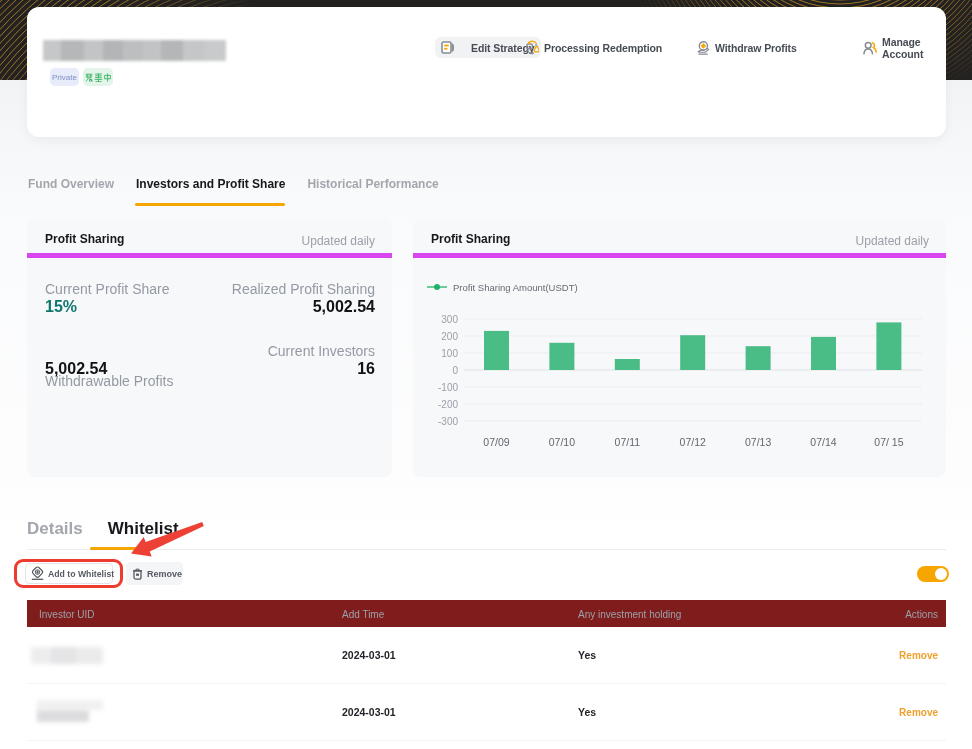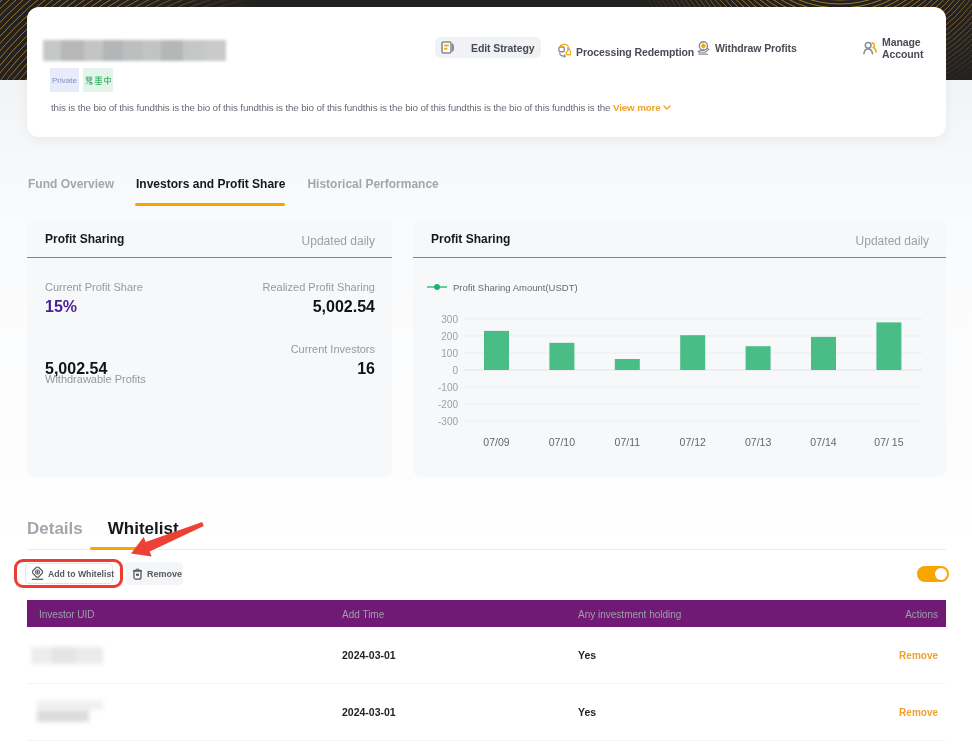--- a/index.html
+++ b/index.html
@@ -16,60 +16,60 @@
   .band { position:absolute; left:0; top:0; width:972px; height:80px; background:#242220; }
   .band svg.pl { position:absolute; left:0; top:0; }
   .band svg.pr { position:absolute; right:0; top:0; }
 
   
   .topcard { position:absolute; left:27px; top:7px; width:919px; height:130px; background:#fff; border-radius:12px; box-shadow:0 4px 12px rgba(0,0,0,.05); }
   .namebar { position:absolute; left:16px; top:33px; width:183px; height:21px;
     background:linear-gradient(90deg,#c6c7c8 0 18px,#b6b7b8 18px 41px,#c3c4c5 41px 60px,#b4b5b6 60px 80px,#bdbebf 80px 100px,#c2c3c4 100px 118px,#b5b6b7 118px 140px,#c5c6c7 140px 162px,#c9cacb 162px 183px);
     filter:blur(1.5px); }
   .badges { position:absolute; left:23px; top:61px; display:flex; gap:4px; }
-  .badge { height:24px; border-radius:0; font-size:8px; font-weight:400; display:flex; align-items:center; padding:0 2px; }
+  .badge { height:18px; border-radius:5px; font-size:8px; font-weight:400; display:flex; align-items:center; padding:0 2px; }
   .badge.b1 { background:#e7ebfa; color:#7e90c2; }
   .badge.b2 { background:#e3f5ea; color:#3cb368; width:30px; justify-content:center; }
   .bio { position:absolute; left:24px; top:95px; font-size:10px; color:#676c75; white-space:nowrap; }
   .bio .vm { color:#efa12d; font-weight:700; }
   .hbtns { position:absolute; top:30px; left:0; width:100%; height:21px; font-size:10.5px; font-weight:700; color:#474c54; letter-spacing:-0.1px; }
   .hbtn { position:absolute; height:21px; display:flex; align-items:center; gap:5px; }
   .hbtn.first { background:#f1f2f4; border-radius:6px; padding:0 7px 0 6px; }
 
   
   .tabs1 { position:absolute; left:28px; top:177px; display:flex; gap:22px; font-size:12px; font-weight:700; color:#a3a7ad; }
   .tabs1 .on { color:#17181c; }
   .underline1 { position:absolute; left:135px; top:203px; width:150px; height:3px; background:#f7a600; border-radius:2px; }
 
   
   .card { position:absolute; background:#f7f8fa; border-radius:8px; }
   .cardL { left:27px; top:219px; width:365px; height:258px; }
   .cardR { left:413px; top:219px; width:533px; height:258px; }
-  .chead { position:absolute; left:0; top:0; width:100%; height:39px; border-bottom:1px solid #d946ef; }
+  .chead { position:absolute; left:0; top:0; width:100%; height:39px; border-bottom:5px solid #d946ef; }
   .chead .t { position:absolute; left:18px; top:13px; font-size:12px; font-weight:700; color:#17181a; }
   .chead .u { position:absolute; right:17px; top:15px; font-size:12px; color:#9ba0a8; }
-  .lbl { position:absolute; font-size:11px; color:#949aa3; }
+  .lbl { position:absolute; font-size:14px; color:#949aa3; }
   .val { position:absolute; font-size:16px; font-weight:700; color:#121316; }
-  .green { color:#4c1d95; }
+  .green { color:#0f766e; }
 
   
   .tabs2 { position:absolute; left:27px; top:519px; display:flex; gap:25px; font-size:17px; font-weight:700; color:#a3a7ad; }
   .tabs2 .on { color:#17181c; }
   .tabline { position:absolute; left:27px; top:549px; width:919px; height:1px; background:#ececee; }
   .underline2 { position:absolute; left:90px; top:547px; width:48px; height:3px; background:#f7a600; border-radius:2px; }
 
   
   .btnAdd { position:absolute; left:25px; top:563px; width:88px; height:21px; background:#fff; border:1px solid #e0e3e8; border-radius:4px; display:flex; align-items:center; gap:3px; padding:0 4px; font-size:8.7px; font-weight:700; color:#565a61; white-space:nowrap; }
   .btnRem { position:absolute; left:126px; top:562px; width:57px; height:23px; background:#f4f5f7; border-radius:4px; display:flex; align-items:center; gap:4px; padding:0 6px; font-size:9px; font-weight:700; color:#555a62; white-space:nowrap; }
   .redrect { position:absolute; left:14px; top:559px; width:109px; height:29px; border:3.5px solid #ee3b30; border-radius:9px; }
   .toggle { position:absolute; left:917px; top:566px; width:32px; height:16px; background:#f7a600; border-radius:8px; }
   .toggle .knob { position:absolute; right:2px; top:2px; width:12px; height:12px; background:#fff; border-radius:50%; }
 
   
-  .thead { position:absolute; left:27px; top:600px; width:919px; height:27px; background:#701a75; font-size:10px; color:#9aa0a8; }
+  .thead { position:absolute; left:27px; top:600px; width:919px; height:27px; background:#7f1d1d; font-size:10px; color:#9aa0a8; }
   .thead span, .trow span { position:absolute; top:50%; transform:translateY(-50%); white-space:nowrap; }
   .trow { position:absolute; left:27px; width:919px; height:57px; font-size:10.5px; font-weight:700; color:#22242a; }
   .trow .rm { color:#efa12d; font-size:10px; }
   .c1 { left:12px; } .c2 { left:315px; } .c3 { left:551px; } .c4 { right:8px; }
   .blurblock { position:absolute; filter:blur(2px); }
 </style>
 </head>
 <body>
   <div class="band">
     <svg class="pl" width="300" height="80" viewBox="0 0 300 80">
@@ -208,34 +208,31 @@
     <div class="badges">
       <div class="badge b1">Private</div>
       <div class="badge b2">
         <svg width="26" height="9" viewBox="0 0 26 9" fill="none" stroke="#3cb368" stroke-width="0.9">
         <path d="M0.7 1.2h6.6M0.7 3h6.6M1.5 4.8h5M2.2 1.2v3.6M5.8 1.2v3.6M1 8.3l2.5-2.8M7.3 8.3L4.8 5.5M4.5 6.5h2.4v1.6h-2.4z"></path>
         <path d="M10.2 1h6.6M10.2 2.8h6.6M10.2 4.6h6.6M13.5 0.5v4.1M9.7 6.4h7.6M13.5 5.6v3M10.5 8.6h6"></path>
         <path d="M19.6 2.4h6v3.4h-6zM22.6 0.4v8.2"></path>
       </svg>
       </div>
     </div>
-    <div class="bio" style="font-size:9.8px; letter-spacing:-0.14px;">this is the bio of this fundthis is the bio of this fundthis is the bio of this fundthis is the bio of this fundthis is the bio of this fundthis is the <span class="vm">View more <svg width="8" height="5" viewBox="0 0 8 5" style="vertical-align:1px">
-          <path d="M1 1l3 3 3-3" fill="none" stroke="#efa12d" stroke-width="1.4" stroke-linecap="round"></path>
-        </svg></span></div>
     <div class="hbtns">
       <div class="hbtn first" style="left:408px;gap:16px;">
         <svg width="14" height="13" viewBox="0 0 14 13">
           <rect x="1" y="1" width="9" height="11" rx="1.6" fill="#fff" stroke="#878c95" stroke-width="1.6"></rect>
           <rect x="3.2" y="3.6" width="4.6" height="1.8" fill="#f7a600"></rect>
           <rect x="3.2" y="6.8" width="3.2" height="1.8" fill="#f7a600"></rect>
           <path d="M11 2.2c1.4.3 2 1.3 2 4.3s-.6 4-2 4.3z" fill="#878c95"></path>
         </svg>
         <span>Edit Strategy</span>
       </div>
-      <div class="hbtn" style="left:531px;align-items:flex-end;">
+      <div class="hbtn" style="left:499px;">
         <svg width="13" height="15" viewBox="0 0 13 15">
           <rect x="0.9" y="4" width="5.4" height="4.8" rx="1.3" fill="none" stroke="#878c95" stroke-width="1.4"></rect>
           <path d="M1.7 10c.2 2 1.6 3.1 3.8 3.1h1.4" fill="none" stroke="#878c95" stroke-width="1.3"></path>
           <path d="M5.9 11.7l1.5 1.4-1.5 1.3" fill="none" stroke="#878c95" stroke-width="1.2" stroke-linejoin="round"></path>
           <path d="M2.4 3.4C3.5 1.6 5.4.9 7.3 1.3c1.6.3 2.7 1.2 3.3 2.4" fill="none" stroke="#f7a600" stroke-width="1.3"></path>
           <path d="M3.1 1.6l-.8 1.9 2 .3" fill="none" stroke="#f7a600" stroke-width="1.1" stroke-linejoin="round"></path>
           <rect x="9" y="4.4" width="2.4" height="1.5" fill="#9aa0a8"></rect>
           <path d="M8.5 9.2l1.4-2.5h1.5l1.4 2.5c.8 1.5.1 2.6-1.6 2.6h-1.1c-1.7 0-2.4-1.1-1.6-2.6z" fill="none" stroke="#f7a600" stroke-width="1.3" stroke-linejoin="round"></path>
         </svg>
         <span>Processing Redemption</span>

